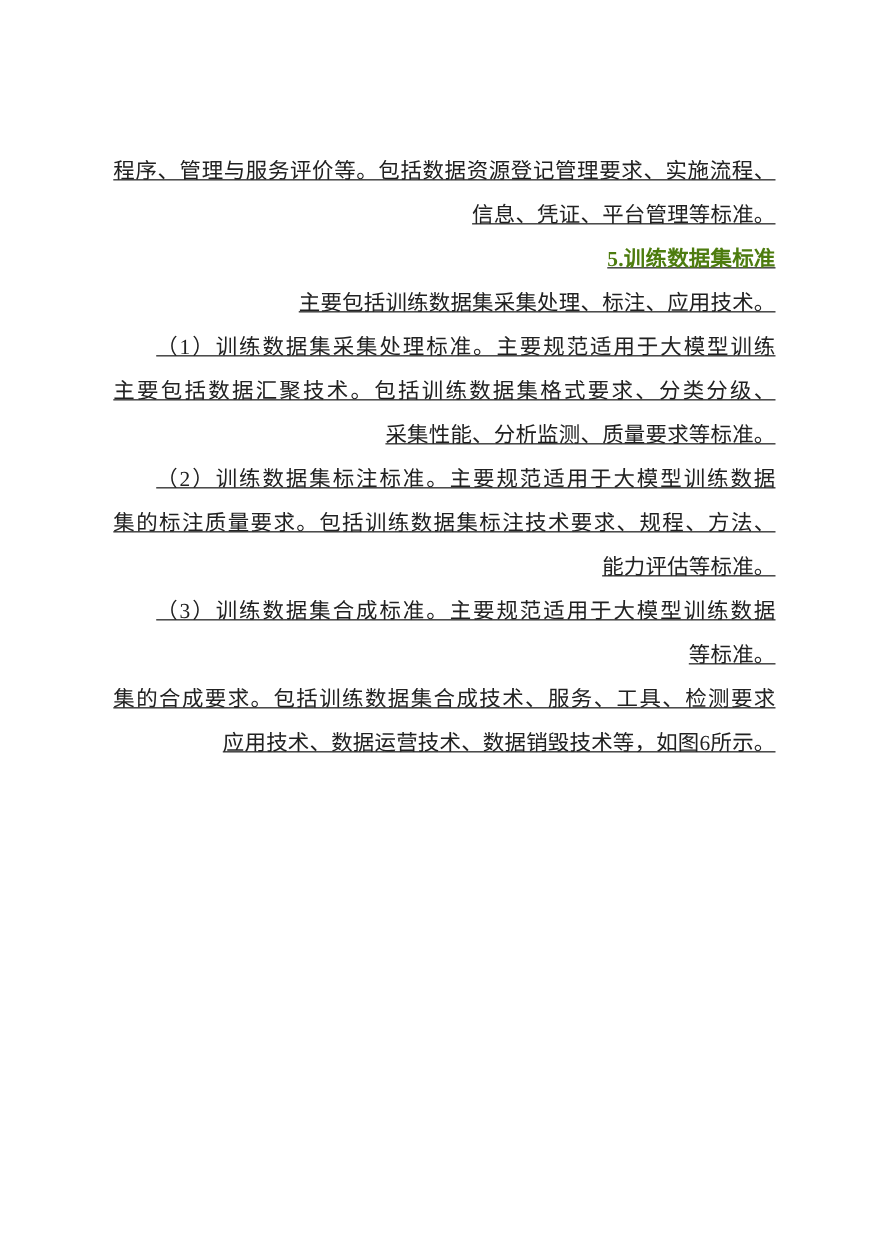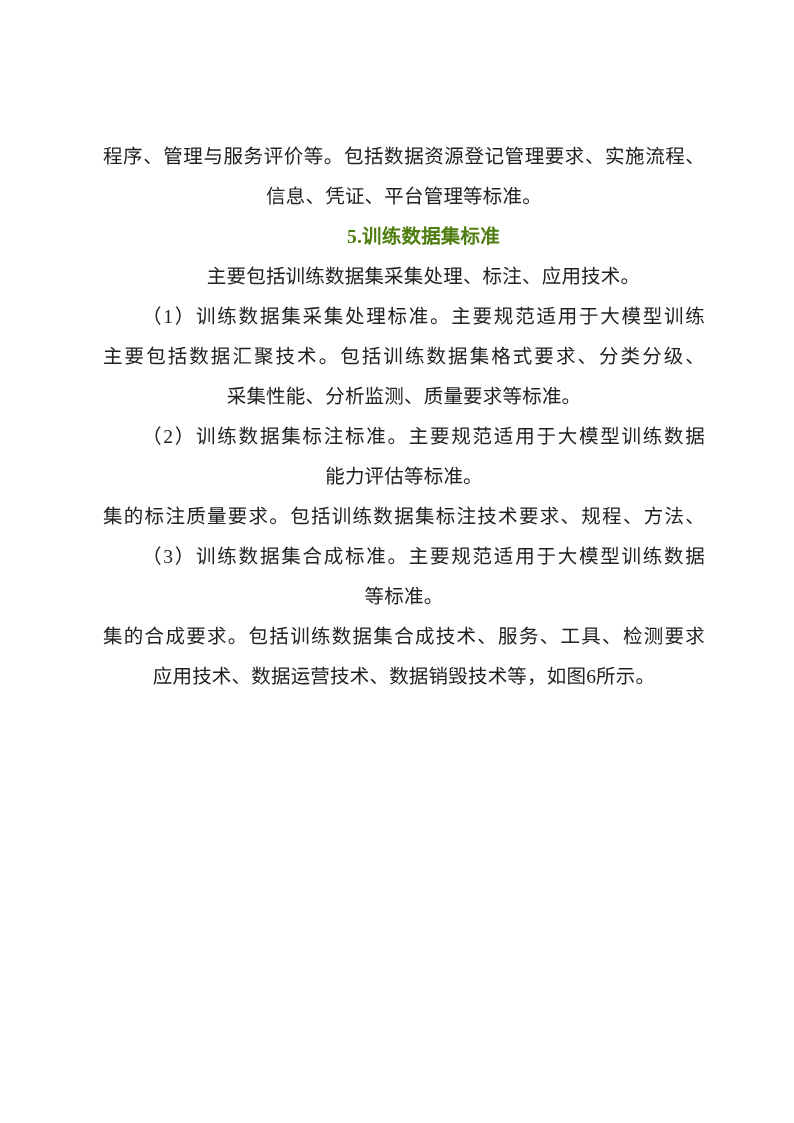--- a/index.html
+++ b/index.html
@@ -22,27 +22,28 @@
   }
   .content {
     position: absolute;
     left: 103px;
     top: 137px;
     width: 602px;
   }
   .para {
     margin: 0;
     padding: 0;
+    text-decoration: underline;
   }
   .line {
     font-size: 19.5px;
     line-height: 40px;
     height: 40px;
     color: #212121;
-    text-align: center;
+    text-align: right;
     white-space: normal;
     letter-spacing: 0.2px;
   }
   
   .line.fill {
     text-align: justify;
     text-align-last: justify;
     -moz-text-align-last: justify;
   }
   
@@ -74,22 +75,22 @@
     </div>
 
     <div class="para">
       <div class="line indent fill">（1）训练数据集采集处理标准。主要规范适用于大模型训练</div>
       <div class="line fill">主要包括数据汇聚技术。包括训练数据集格式要求、分类分级、</div>
       <div class="line">采集性能、分析监测、质量要求等标准。</div>
     </div>
 
     <div class="para">
       <div class="line indent fill">（2）训练数据集标注标准。主要规范适用于大模型训练数据</div>
+      <div class="line fill">集的标注质量要求。包括训练数据集标注技术要求、规程、方法、</div>
       <div class="line">能力评估等标准。</div>
-      <div class="line fill">集的标注质量要求。包括训练数据集标注技术要求、规程、方法、</div>
     </div>
 
     <div class="para">
       <div class="line indent fill">（3）训练数据集合成标准。主要规范适用于大模型训练数据</div>
       <div class="line">等标准。</div>
       <div class="line fill">集的合成要求。包括训练数据集合成技术、服务、工具、检测要求</div>
     </div>
 
 
     <div class="para">

